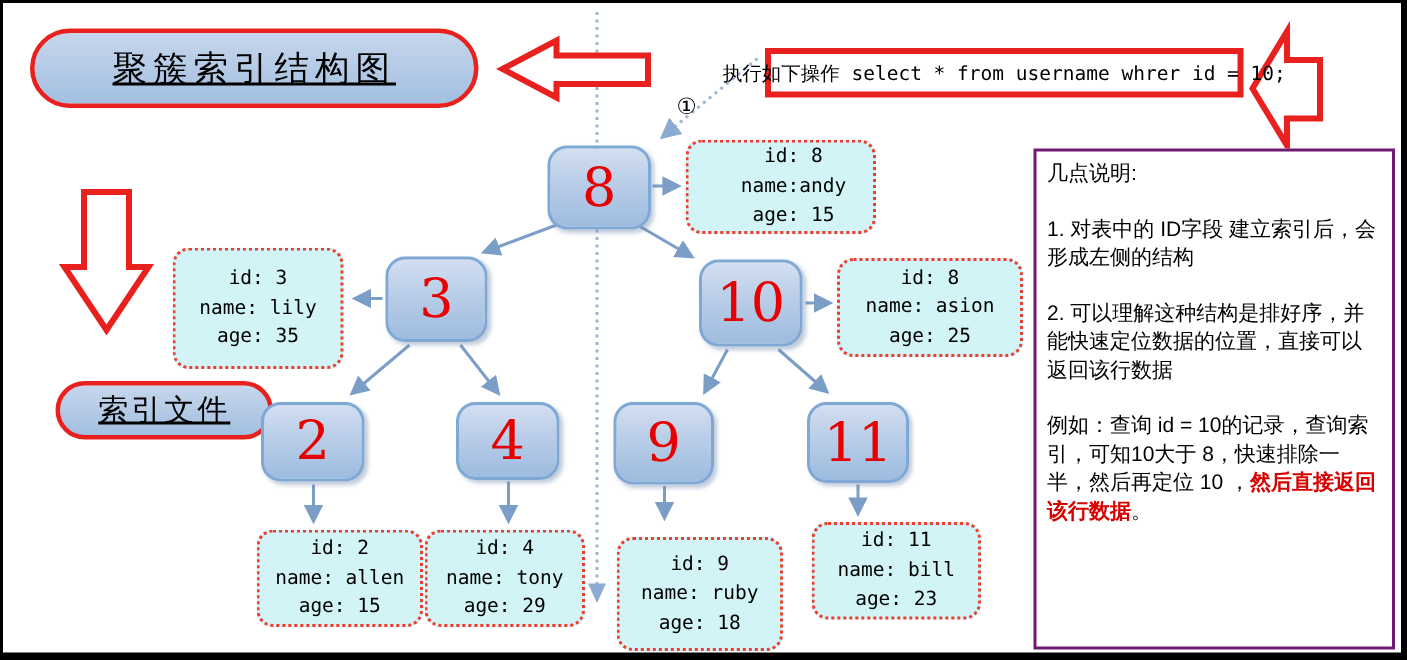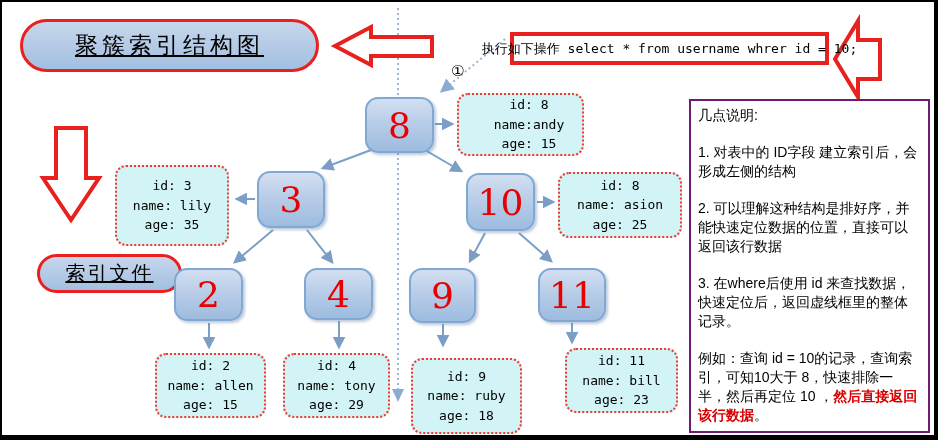--- a/index.html
+++ b/index.html
@@ -161,46 +161,45 @@
   <div class="abs record" style="left:113px;top:163px;width:114px;height:81px;">
     <span>id: 3</span>
     <span>name: lily</span>
     <span>age: 35</span>
   </div>
   <div class="abs record" style="left:556px;top:170px;width:124px;height:66px;">
     <span>id: 8</span>
     <span>name: asion</span>
     <span>age: 25</span>
   </div>
-  <div class="abs record" style="left:153px;top:351px;width:111px;height:65px;">
+  <div class="abs record" style="left:169px;top:351px;width:111px;height:65px;">
     <span>id: 2</span>
     <span>name: allen</span>
     <span>age: 15</span>
   </div>
   <div class="abs record" style="left:281px;top:351px;width:107px;height:65px;">
     <span>id: 4</span>
     <span>name: tony</span>
     <span>age: 29</span>
   </div>
   <div class="abs record" style="left:409px;top:356px;width:111px;height:76px;">
     <span>id: 9</span>
     <span>name: ruby</span>
     <span>age: 18</span>
   </div>
-  <div class="abs record" style="left:539px;top:346px;width:113px;height:65px;margin-left:24px;">
+  <div class="abs record" style="left:539px;top:346px;width:113px;height:65px;">
     <span>id: 11</span>
     <span>name: bill</span>
     <span>age: 23</span>
   </div>
 
   <div class="abs notes-panel">
     <p>几点说明:</p>
     <p>1. 对表中的 ID字段 建立索引后，会形成左侧的结构</p>
     <p>2. 可以理解这种结构是排好序，并能快速定位数据的位置，直接可以返回该行数据</p>
-    <p>3. 在where后使用 id 来查找数据，快速定位后，返回虚线框里的整体记录。</p>
     <p><span>例如：查询 id = 10的记录，查询索引，可知10大于 8，快速排除一半，然后再定位 10 ，</span><span class="hl">然后直接返回该行数据</span><span>。</span></p>
   </div>
 
   <div class="abs wm wm-paw paw-a"></div>
   <div class="abs wm wm-paw paw-b"></div>
   <div class="abs wm wm1">百度经验</div>
   <div class="abs wm wm2">du.com</div>
 
 </div>
 

